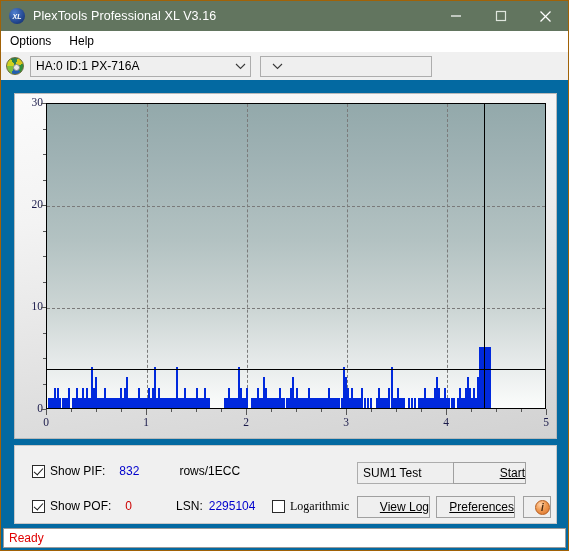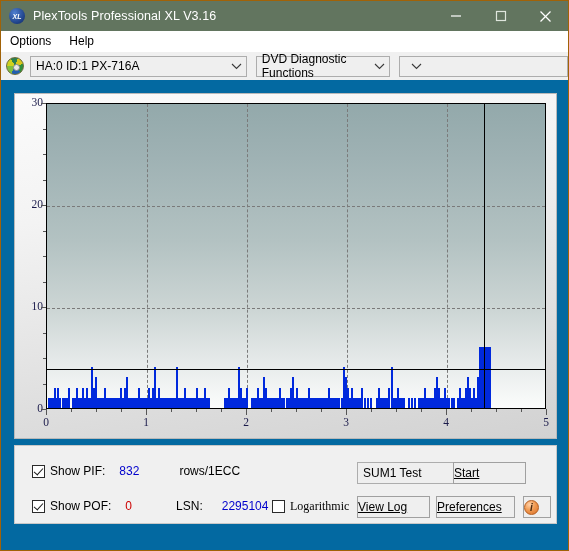--- a/index.html
+++ b/index.html
@@ -136,21 +136,21 @@
     border-width:0 1.6px 1.6px 0; transform:rotate(42deg);
   }
   .cb-label { font-size:12px; color:#000; white-space:nowrap; }
   .val-blue { color:#0000cc; font-size:12px; }
   .val-red  { color:#cc0000; font-size:12px; }
   .plain    { color:#000; font-size:12px; }
   .ul { text-decoration:underline; }
 
   .btn {
     background:#efefef; border:1px solid #a0a0a0; font-size:12px;
-    color:#000; display:flex; align-items:center; justify-content:flex-start;
+    color:#000; display:flex; align-items:center; justify-content:flex-end;
     position:absolute;
   }
   #btn-start { left:438px; top:16px; width:73px; height:22px; }
   #btn-viewlog { left:342px; top:50px; width:73px; height:22px; }
   #btn-prefs   { left:421px; top:50px; width:79px; height:22px; }
   #btn-info    { left:508px; top:50px; width:28px; height:22px; }
   #info-dot {
     width:15px; height:15px; border-radius:50%;
     background: radial-gradient(circle at 35% 28%, #ffd1a8 0%, #f09a52 45%, #d9712a 100%);
     color:#4a2a10; font-size:10px; font-weight:bold; font-style:italic;
@@ -199,28 +199,20 @@
 
   <div id="menubar">
     <div class="menu-item">Options</div>
     <div class="menu-item">Help</div>
   </div>
 
   <div id="toolbar">
     <div id="disc-icon"></div>
     <div class="sel" id="sel-drive">
       <span>HA:0 ID:1  PX-716A</span>
-      <span class="caret">
-        <svg width="11" height="8" viewBox="0 0 11 8">
-            <polyline points="1,2 5.5,6.5 10,2" fill="none" stroke="#3a3a3a" stroke-width="1.1"></polyline>
-          </svg>
-      </span>
-    </div>
-    <div class="sel" id="sel-func">
-      <span>DVD Diagnostic Functions</span>
       <span class="caret">
         <svg width="11" height="8" viewBox="0 0 11 8">
             <polyline points="1,2 5.5,6.5 10,2" fill="none" stroke="#3a3a3a" stroke-width="1.1"></polyline>
           </svg>
       </span>
     </div>
     <div class="sel" id="sel-test">
       <span class="caret">
         <svg width="11" height="8" viewBox="0 0 11 8">
             <polyline points="1,2 5.5,6.5 10,2" fill="none" stroke="#3a3a3a" stroke-width="1.1"></polyline>
@@ -500,21 +492,21 @@
       <span class="checkbox checked"></span>
       <span class="cb-label">Show PIF:</span>
       <span class="val-blue" style="margin-left:14px;">832</span>
       <span class="plain" style="margin-left:40px;">rows/1ECC</span>
     </div>
     <div class="cb-row" style="left:17px; top:53px;">
       <span class="checkbox checked"></span>
       <span class="cb-label">Show POF:</span>
       <span class="val-red" style="margin-left:14px;">0</span>
       <span class="plain" style="margin-left:44px;">LSN:</span>
-      <span class="val-blue" style="margin-left:19px;">2295104</span>
+      <span class="val-blue" style="margin-left:6px;">2295104</span>
     </div>
     <div class="cb-row" style="left:257px; top:53px;font-family:Liberation Serif, serif;">
       <span class="checkbox"></span>
       <span class="cb-label">Logarithmic</span>
     </div>
 
     <div class="sel" id="sel-sum">
       <span>SUM1 Test</span>
       <span class="caret">
         <svg width="11" height="8" viewBox="0 0 11 8">
@@ -530,14 +522,17 @@
       <span class="ul">View Log</span>
     </div>
     <div class="btn" id="btn-prefs">
       <span class="ul">Preferences</span>
     </div>
     <div class="btn" id="btn-info">
       <span id="info-dot">i</span>
     </div>
   </div>
 
+  <div id="statusbar">
+    <span id="status-text">Ready</span>
+  </div>
 
 </div>
 
 </body></html>

